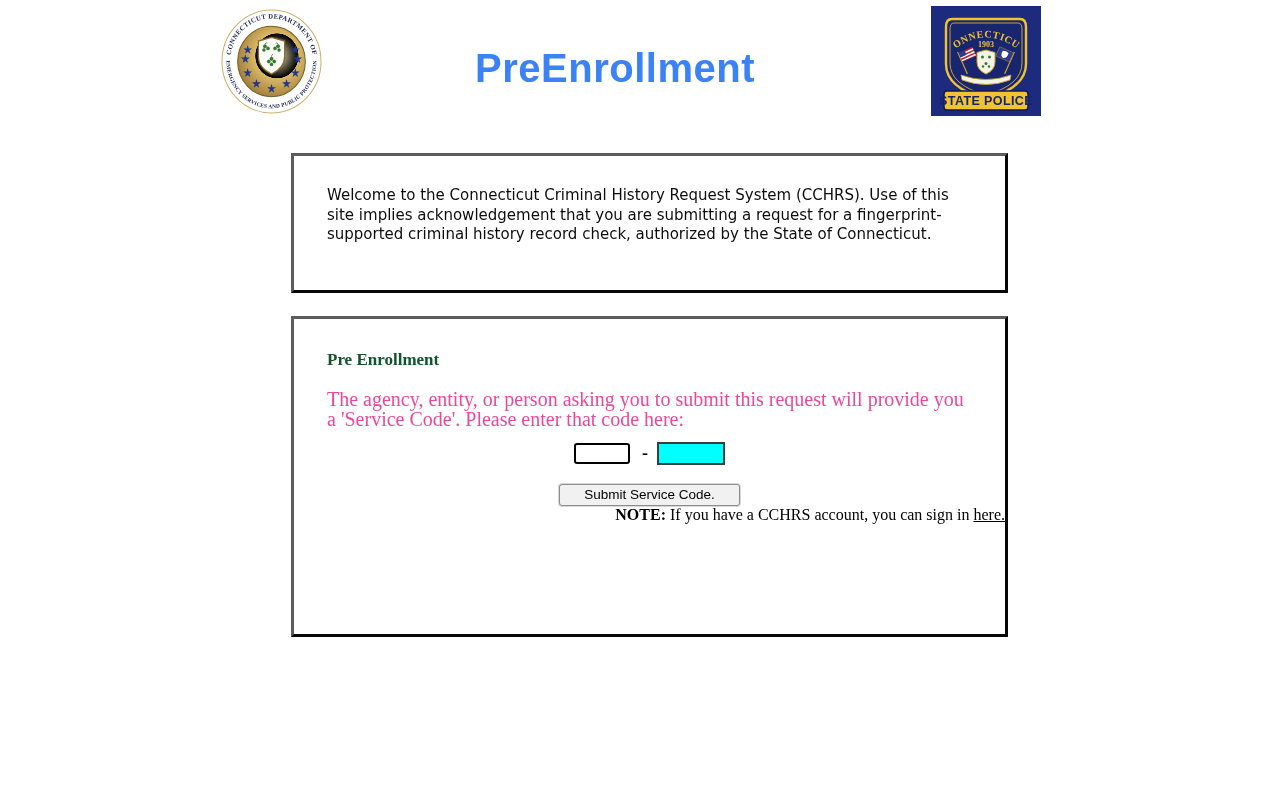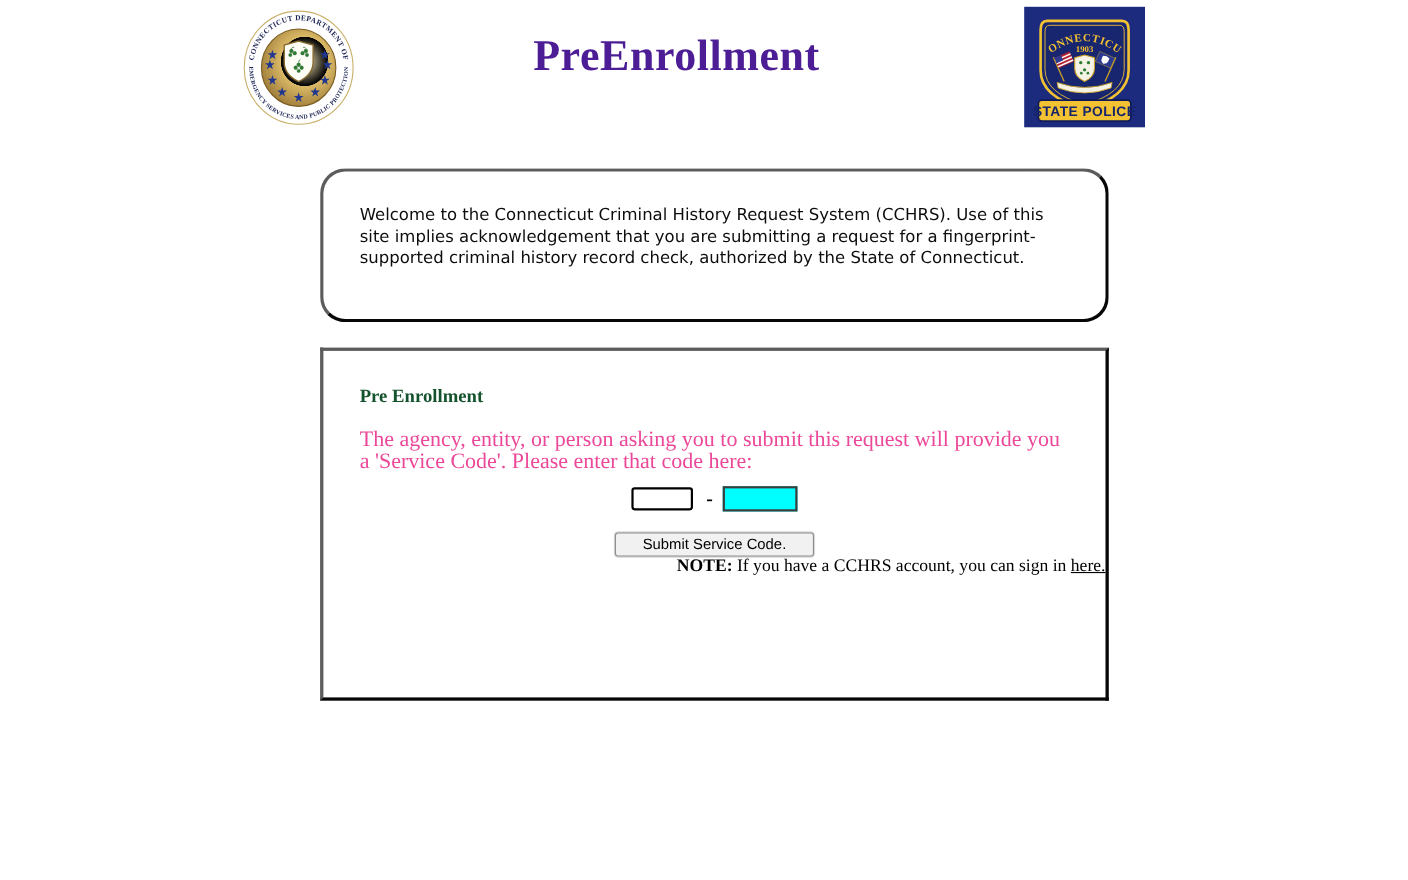--- a/index.html
+++ b/index.html
@@ -6,27 +6,27 @@
   html,body { width:1280px; height:800px; background:#fff; overflow:hidden;
               font-family:"Liberation Sans", sans-serif; }
   .page { position:relative; width:1280px; height:800px; background:#fff; }
 
   
   .seal-wrap  { position:absolute; left:221px; top:9px;  width:101px; height:105px; }
   .badge-wrap { position:absolute; left:931px; top:6px;  width:110px; height:110px; }
   .titles { position:absolute; left:95px; top:22px; width:1040px; text-align:center; }
   .system-title { font-size:15.5px; font-weight:bold; color:#000;
                   font-family:"Liberation Sans", sans-serif; }
-  .page-title   { margin-top:9px; font-size:40px; font-weight:800; letter-spacing:.5px;
-                  line-height:1; color:#4c1d95; font-family:Liberation Serif, serif; }
+  .page-title   { margin-top:26px; font-size:40px; font-weight:800; letter-spacing:.5px;
+                  line-height:1; color:#3b82f6; font-family:Liberation Sans, sans-serif; }
 
   
   .panel { position:absolute; left:291px; width:711px; background:#fff;
            border:3px outset #5c5c5c; }
-  .welcome-panel { top:153px; height:134px;border-radius:23px; }
+  .welcome-panel { top:153px; height:134px; }
   .welcome-text  { margin:30px 28px 0 33px; width:648px;
                    font-family:"DejaVu Sans", sans-serif; font-size:15px;
                    line-height:19.5px; color:#0d0d0d; }
 
   .enroll-panel { top:316px; height:315px; font-family:"Liberation Serif", serif; }
   .enroll-heading { margin:31px 0 0 33px; font-size:17px; font-weight:bold; color:#14532d; }
   .enroll-instructions { margin:19px 0 0 33px; width:642px; font-size:20px;
                          line-height:20px; color:#ec4899; }
   .code-row { margin-top:13px; text-align:center; }
   .code-prefix-input { width:46px; height:15px; border:2px solid #000; border-radius:3px;

